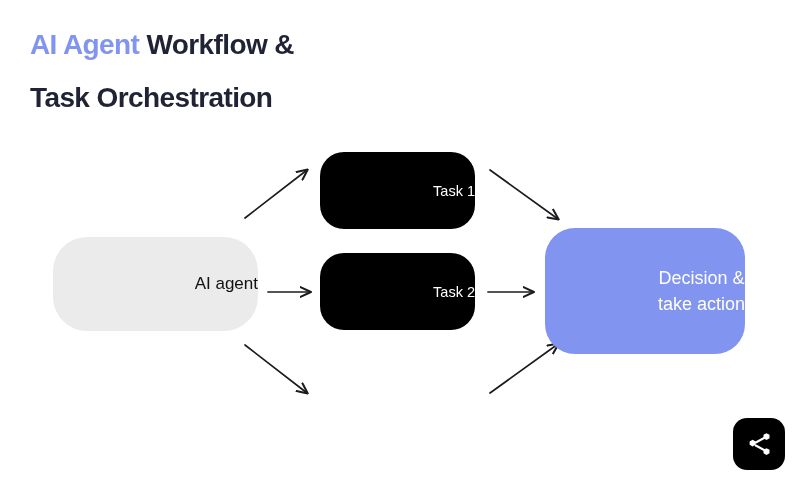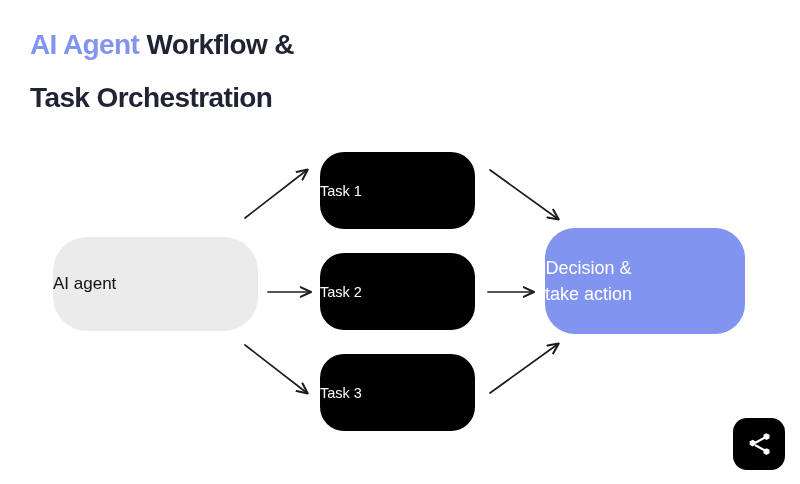--- a/index.html
+++ b/index.html
@@ -56,21 +56,21 @@
     top: 0;
     width: 800px;
     height: 484px;
     pointer-events: none;
   }
 
   .node {
     position: absolute;
     display: flex;
     align-items: center;
-    justify-content: flex-start;
+    justify-content: flex-end;
     text-align: center;
   }
 
   
   #node-agent {
     left: 53px;
     top: 237px;
     width: 205px;
     height: 94px;
     background: #ebebec;
@@ -99,21 +99,21 @@
   }
   #node-task-1 { top: 152px; }
   #node-task-2 { top: 253px; }
   #node-task-3 { top: 354px; }
 
   
   #node-decision {
     left: 545px;
     top: 228px;
     width: 200px;
-    height: 106px;
+    height: 126px;
     background: #8094f0;
     border-radius: 30px;
   }
   #node-decision .node-label {
     color: #ffffff;
     font-size: 18px;
     font-weight: 400;
     line-height: 26px;
     white-space: pre-line;
   }
@@ -170,23 +170,20 @@
     </div>
 
     <div class="node task-node" id="node-task-1">
       <span class="node-label">Task 1</span>
     </div>
 
     <div class="node task-node" id="node-task-2">
       <span class="node-label">Task 2</span>
     </div>
 
-    <div class="node task-node" id="node-task-3">
-      <span class="node-label">Task 3</span>
-    </div>
 
     <div class="node" id="node-decision">
       <span class="node-label">Decision &amp;
 take action</span>
     </div>
 
   </div>
 
   <div id="share-badge">
     <svg width="30" height="30" viewBox="0 0 32 32" xmlns="http://www.w3.org/2000/svg">

